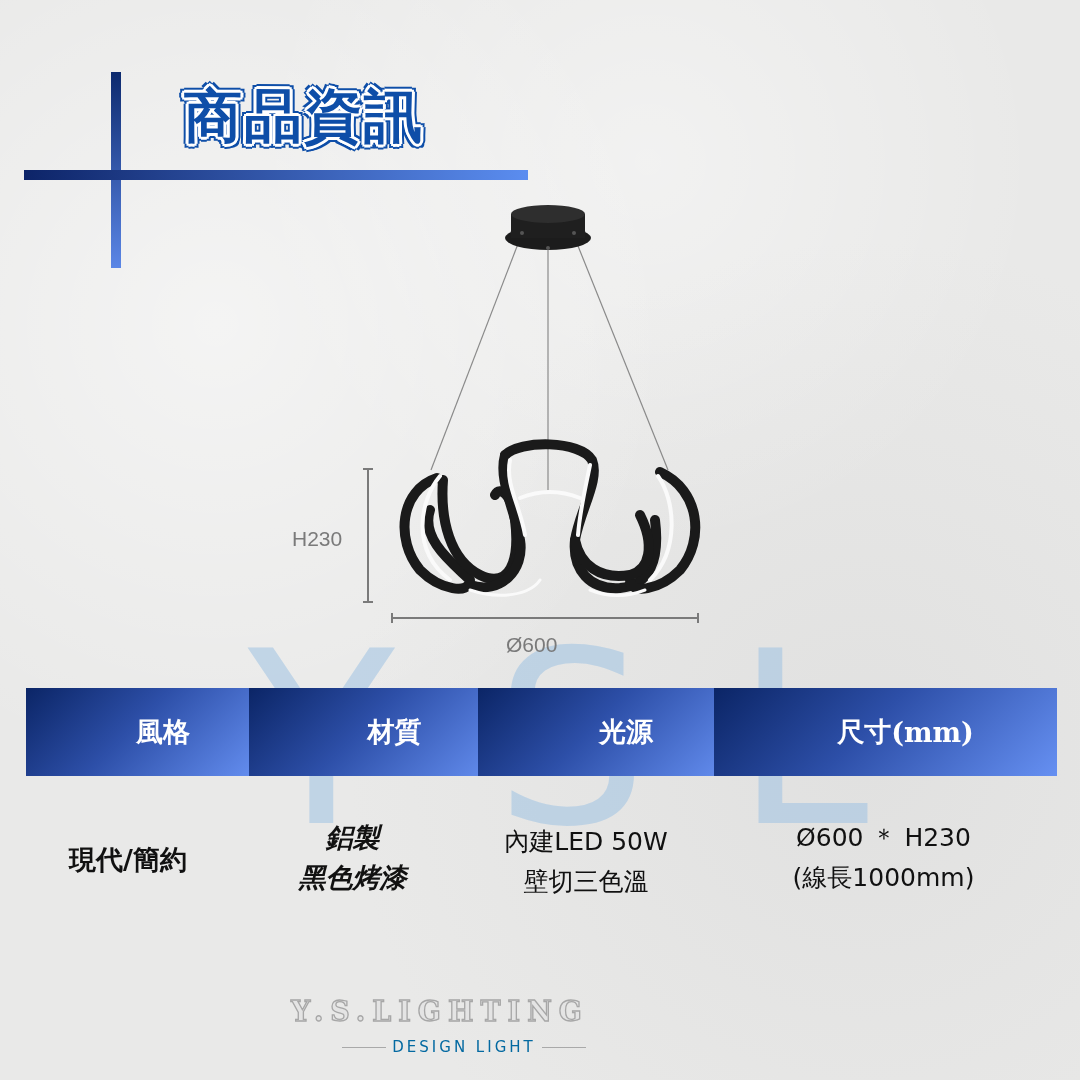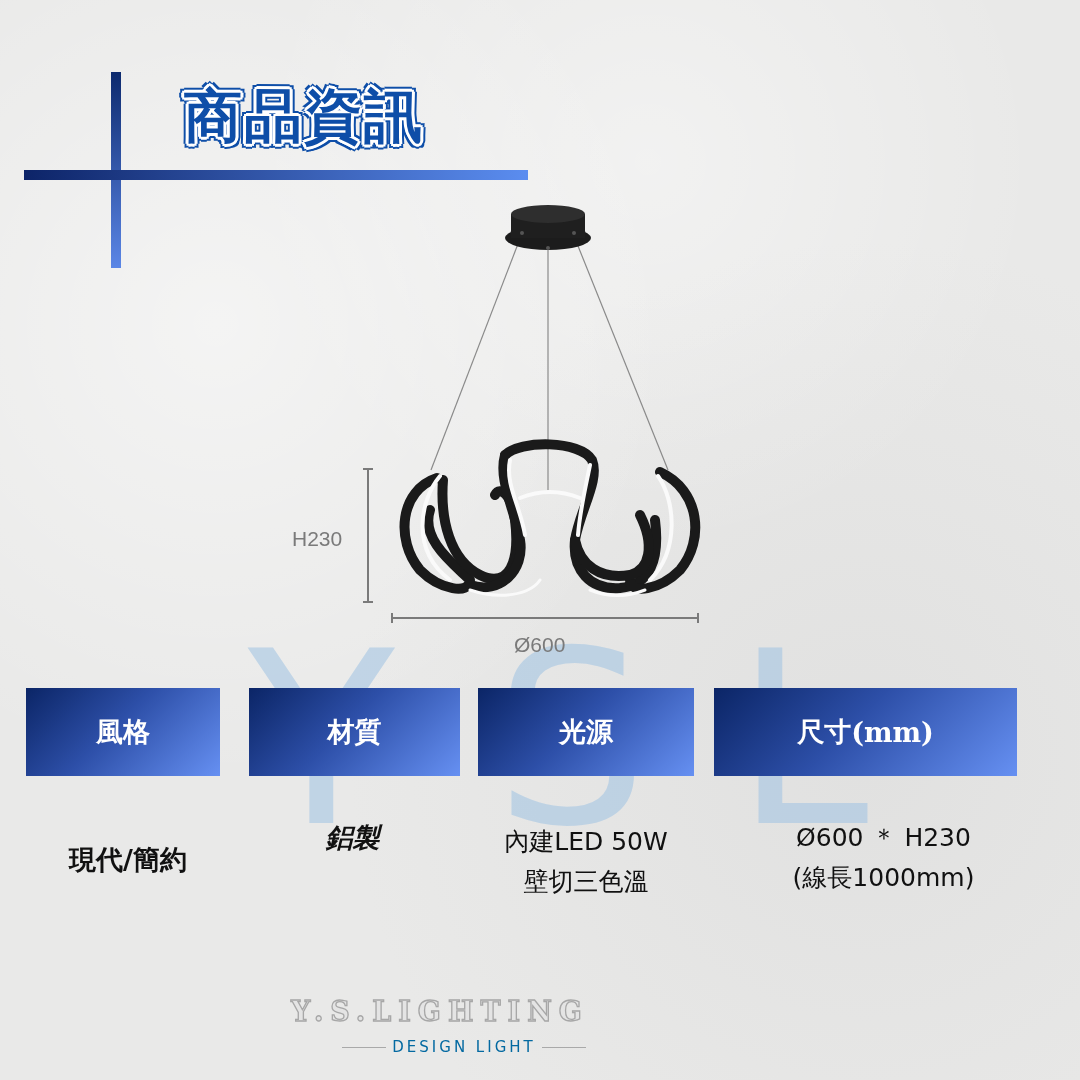--- a/index.html
+++ b/index.html
@@ -34,21 +34,21 @@
   .wm { color: #9fc3e3; opacity: 0.55; font-family: "DejaVu Sans", sans-serif;
         font-size: 240px; line-height: 1; font-weight: normal; }
 
   
   .dim-text { color: #7a7a7a; font-size: 21px; font-family: "Liberation Sans", sans-serif; }
 
   
   .hbox {
     top: 688px; height: 88px; display: flex; align-items: center; justify-content: center;
     background: linear-gradient(135deg, #0b2566 0%, #2d4fa8 45%, #6690f2 100%);
-    color: #fff; font-size: 27px; font-weight: bold;
+    color: #fff; font-size: 27px; font-weight: bold; padding-left: 40px;
   }
   .hbox .latin { font-family: "DejaVu Serif", serif; }
 
   .val { color: #111; text-align: center; font-size: 25px; line-height: 40px; }
   .val.bold { font-weight: bold; font-size: 27px; }
 
   
   .logo1 { left: 0; width: 880px; top: 996px; text-align: center;
     font-family: "DejaVu Serif", serif; font-weight: bold; font-size: 27px; letter-spacing: 7px;
     color: #e4e4e4; -webkit-text-stroke: 1.3px #a7a7a7; }
@@ -105,41 +105,42 @@
   <g stroke="#7a7a7a" stroke-width="2">
     <line x1="368" y1="469" x2="368" y2="602"></line>
     <line x1="363" y1="469" x2="373" y2="469"></line>
     <line x1="363" y1="602" x2="373" y2="602"></line>
     <line x1="392" y1="618" x2="698" y2="618"></line>
     <line x1="392" y1="613" x2="392" y2="623"></line>
     <line x1="698" y1="613" x2="698" y2="623"></line>
   </g>
 </svg>
 <div class="abs dim-text" style="left:292px; top:527px;text-align:right;">H230</div>
-<div class="abs dim-text" style="left:506px; top:633px;margin-left:8px;">Ø600</div>
+<div class="abs dim-text" style="left:506px; top:633px;">Ø600</div>
 
 <div class="abs hbox" style="left:26px; width:194px;">
   <span>風格</span>
 </div>
 <div class="abs hbox" style="left:249px; width:211px;">
   <span>材質</span>
 </div>
 <div class="abs hbox" style="left:478px; width:216px;">
   <span>光源</span>
 </div>
 <div class="abs hbox" style="left:714px; width:303px;">
   <span>尺寸</span>
     <span class="latin">(mm)</span>
 </div>
 
 <div class="abs val bold" style="left:26px; width:204px; top:840px;">
   <div>現代/簡約</div>
 </div>
 <div class="abs val bold" style="left:247px; width:211px; top:818px;font-style:italic;">
   <div>鋁製</div>
+  <div>黑色烤漆</div>
 </div>
 <div class="abs val" style="left:478px; width:216px; top:822px;">
   <div>內建LED 50W</div>
   <div>壁切三色溫</div>
 </div>
 <div class="abs val" style="left:714px; width:339px; top:818px;">
   <div>Ø600 ＊ H230</div>
   <div>(線長1000mm)</div>
 </div>
 

